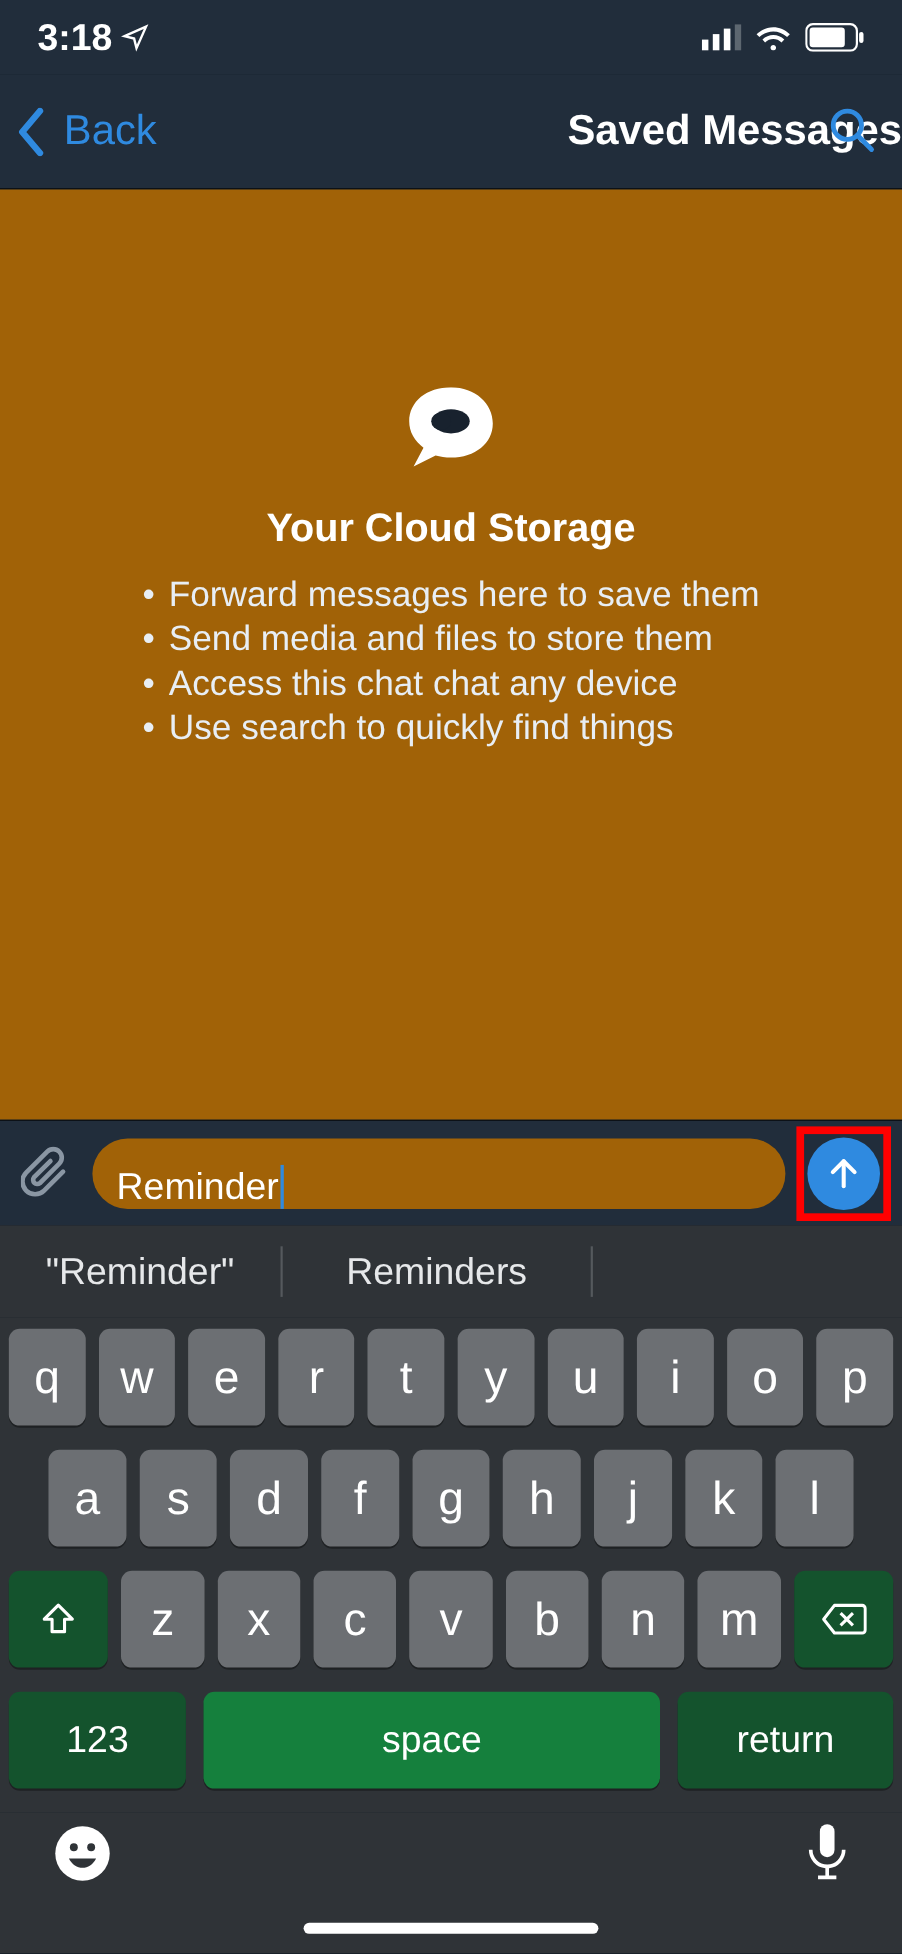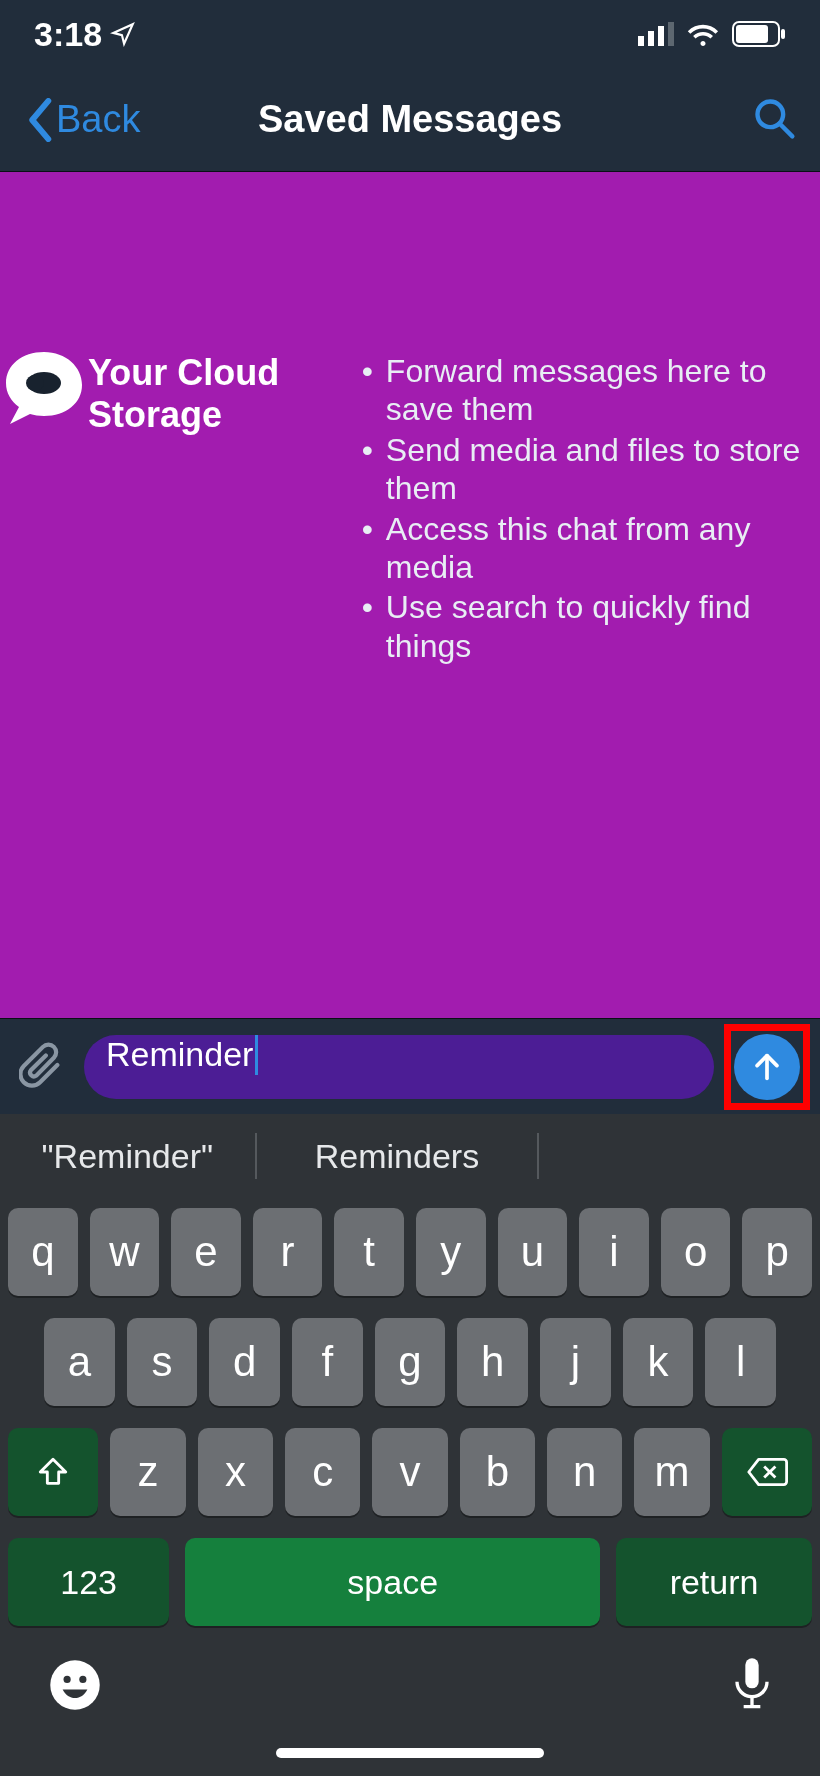--- a/index.html
+++ b/index.html
@@ -7,37 +7,37 @@
   .screen { width: 820px; height: 1776px; display: flex; flex-direction: column; background:#131c26; }
 
   
   .status-bar { height: 68px; background:#212d3b; display:flex; align-items:center; justify-content:space-between; padding:1px 34px; color:#fff; font-size:34px; font-weight:600; }
   .status-left { display:flex; align-items:center; gap:8px; }
   .status-right { display:flex; align-items:center; gap:12px; }
   .loc-icon svg, .status-right svg { display:block; }
 
   
   .nav-bar { height: 104px; background:#212d3b; display:flex; align-items:center; position:relative; border-bottom:1px solid #0a0f15; }
-  .back-btn { display:flex; align-items:center; gap:0; color:#2f8ae0; font-size:38px; padding-left:26px; cursor:pointer; }
+  .back-btn { display:flex; align-items:center; gap:14px; color:#2f8ae0; font-size:38px; padding-left:14px; cursor:pointer; }
   .back-btn svg { display:block; }
-  .nav-title { position:absolute; left:0; right:0; text-align:center; color:#fff; font-size:38px; font-weight:600; pointer-events:none; }
+  .nav-title { position:absolute; left:0; right:0; text-align:right; color:#fff; font-size:38px; font-weight:600; pointer-events:none; }
   .search-btn { position:absolute; right:24px; top:50%; transform:translateY(-50%); cursor:pointer; }
 
   
-  .content { flex:1 1 auto; background:#a21caf; display:flex; padding-top:180px; }
+  .content { flex:1 1 auto; background:#a16207; display:flex; flex-direction:column; align-items:center; padding-top:180px; }
   .cloud-ico { margin-bottom:28px; }
   .cloud-title { color:#fff; font-size:36px; font-weight:600; margin-bottom:20px; }
   .cloud-list { color:#e8eef4; font-size:32px; line-height:1.2; }
   .cloud-list .row { display:flex; gap:14px; margin-bottom:2px; }
   .cloud-list .bull { width:10px; text-align:center; }
 
   
   .input-bar { height:96px; background:#212d3b; display:flex; align-items:center; padding:0 10px; gap:10px; border-top:1px solid #0a0f15; }
   .attach-btn { width:64px; height:64px; display:flex; align-items:center; justify-content:center; cursor:pointer; }
-  .msg-field { flex:1; height:64px; background:#4c1d95; border-radius:32px; display:flex; align-items:flex-start; padding:0 22px; color:#fff; font-size:34px; position:relative; }
+  .msg-field { flex:1; height:64px; background:#a16207; border-radius:32px; display:flex; align-items:flex-end; padding:0 22px; color:#fff; font-size:34px; position:relative; }
   .msg-field .caret { width:3px; height:40px; background:#2f8ae0; margin-left:2px; }
   .send-wrap { width:86px; height:86px; border:7px solid #ff0000; display:flex; align-items:center; justify-content:center; }
   .send-btn { width:66px; height:66px; border-radius:50%; background:#2f8ae0; display:flex; align-items:center; justify-content:center; cursor:pointer; }
 
   
   .suggest-bar { height:84px; background:#2f3337; display:flex; align-items:center; color:#e6e8ea; font-size:34px; }
   .sugg { flex:1; text-align:center; padding:0 10px; cursor:pointer; }
   .sugg-sep { width:2px; height:46px; background:#55595d; }
   #sugg0 { flex:0.9; }
 
@@ -130,21 +130,21 @@
       <div class="row">
           <span class="bull">•</span>
           <span>Forward messages here to save them</span>
         </div>
       <div class="row">
           <span class="bull">•</span>
           <span>Send media and files to store them</span>
         </div>
       <div class="row">
           <span class="bull">•</span>
-          <span>Access this chat from any media</span>
+          <span>Access this chat chat any device</span>
         </div>
       <div class="row">
           <span class="bull">•</span>
           <span>Use search to quickly find things</span>
         </div>
     </div>
   </div>
 
   <div class="input-bar">
     <div class="attach-btn">

